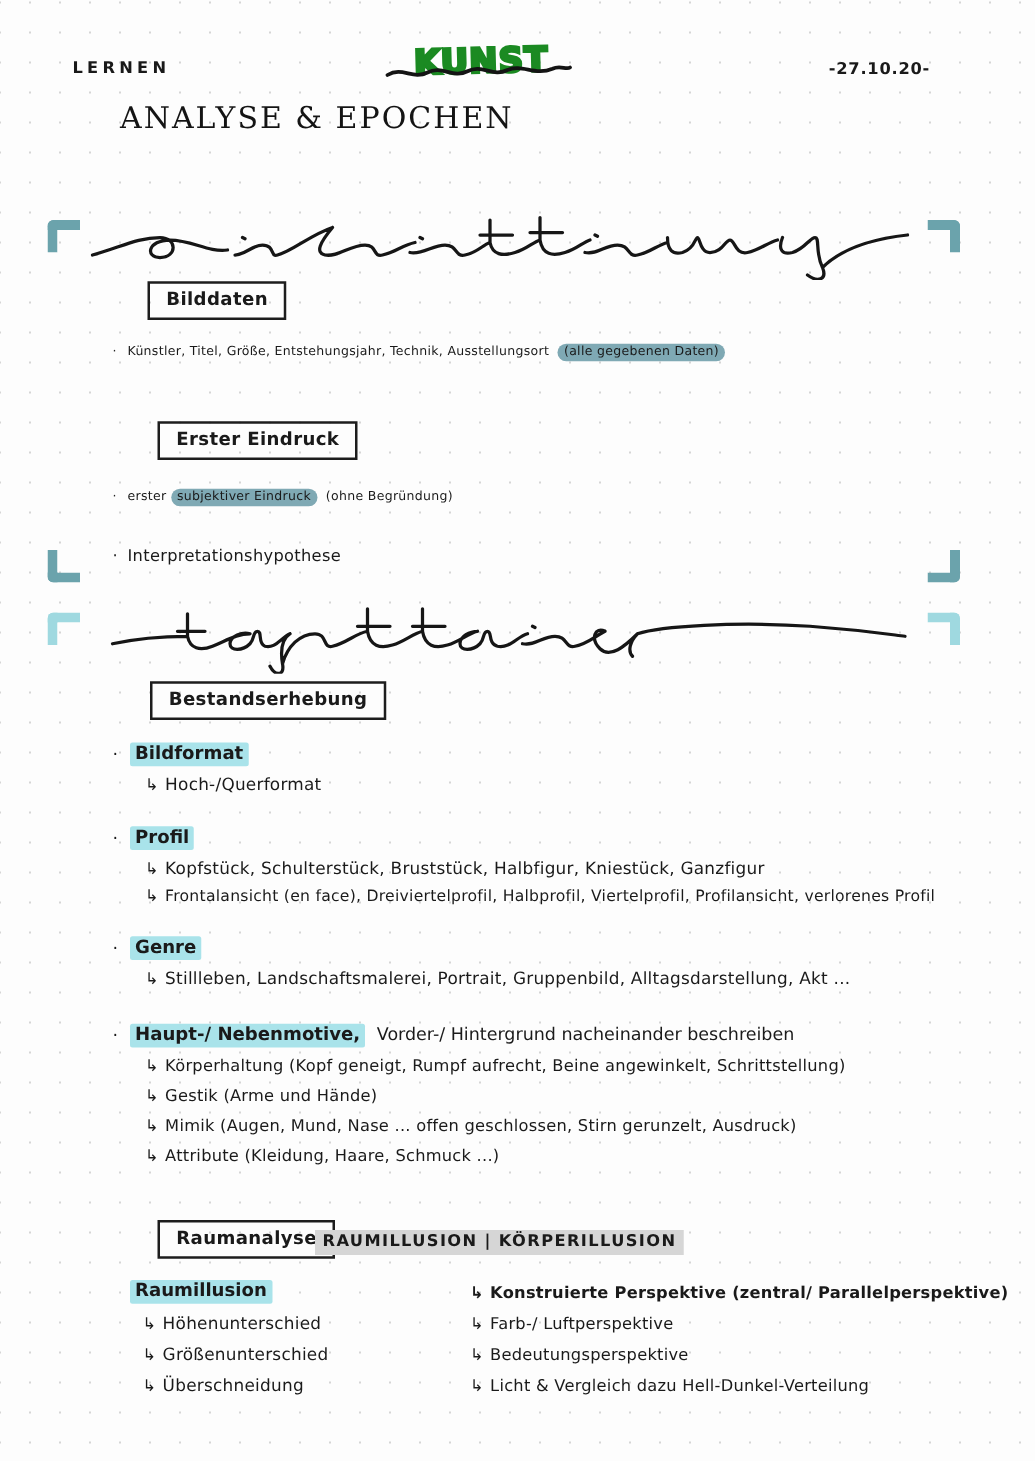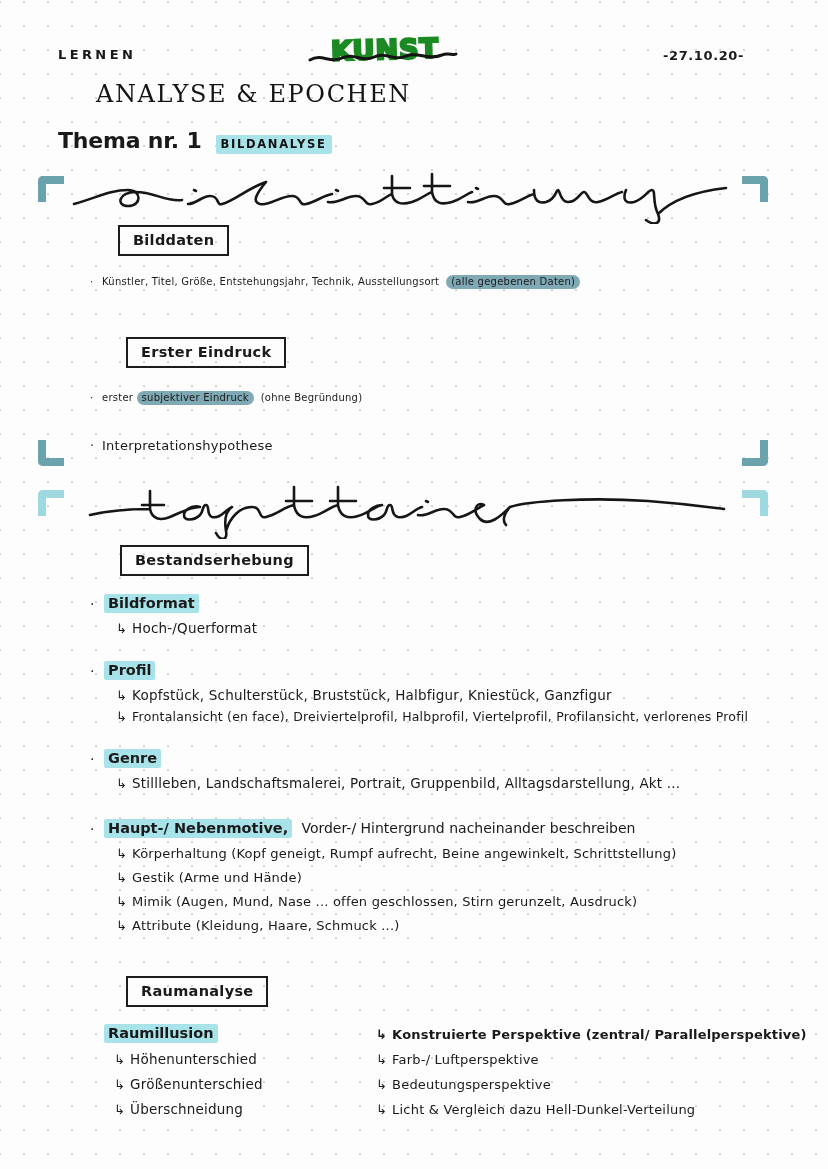--- a/index.html
+++ b/index.html
@@ -209,24 +209,20 @@
     <div class="subject hand">KUNST</div>
     <svg class="strike" viewBox="0 0 150 18" preserveAspectRatio="none">
       <path d="M2,11 C14,4 22,15 34,9 C46,3 54,14 66,8 C78,2 86,13 98,7 C110,2 120,12 134,6 C140,3 145,7 148,5" stroke="#141414" stroke-width="3" fill="none" stroke-linecap="round"></path>
     </svg>
   </div>
 
   <div class="date hand">-27.10.20-</div>
 
   <div class="doc-title">ANALYSE &amp; EPOCHEN</div>
 
-  <div class="thema-row">
-    <span class="thema-label hand">Thema nr. 1</span>
-    <span class="thema-badge">BILDANALYSE</span>
-  </div>
 
   <div class="bracket tl" style="left:38px; top:176px; border-color:#6ba3ac;"></div>
   <div class="bracket tr" style="left:742px; top:176px; border-color:#6ba3ac;"></div>
   <div class="bracket bl" style="left:38px; top:440px; border-color:#6ba3ac;"></div>
   <div class="bracket br" style="left:742px; top:440px; border-color:#6ba3ac;"></div>
 
   <div class="script-title" style="left:70px; top:168px; width:660px; height:56px;">
     <svg viewBox="0 0 660 56" preserveAspectRatio="none">
       <path d="M4,36 C26,30 40,22 58,22 C72,22 72,38 58,38 C46,38 48,24 66,24 C84,24 96,34 112,32
                M124,22 L126,23
@@ -326,20 +322,23 @@
     <span class="arrow">↳</span><span>Gestik  (Arme und Hände)</span>
   </div>
   <div class="sub hand" style="left:116px; top:918px; font-size:13px;">
     <span class="arrow">↳</span><span>Attribute (Kleidung, Haare, Schmuck ...)</span>
   </div>
   <div class="sub hand" style="left:116px; top:894px; font-size:13px;">
     <span class="arrow">↳</span><span>Mimik  (Augen, Mund, Nase ...  offen geschlossen, Stirn gerunzelt, Ausdruck)</span>
   </div>
 
   <div class="boxed" style="left:126px; top:976px;">Raumanalyse</div>
+  <div style="position:absolute; left:252px; top:982px;">
+    <span class="hl-gray">RAUMILLUSION | KÖRPERILLUSION</span>
+  </div>
 
   <div class="heading-hl" style="left:104px; top:1025px;">
     <span class="hl-cyan">Raumillusion</span>
   </div>
 
   <div class="sub hand" style="left:114px; top:1051px;">
     <span class="arrow">↳</span><span>Höhenunterschied</span>
   </div>
   <div class="sub hand" style="left:114px; top:1076px;">
     <span class="arrow">↳</span><span>Größenunterschied</span>

